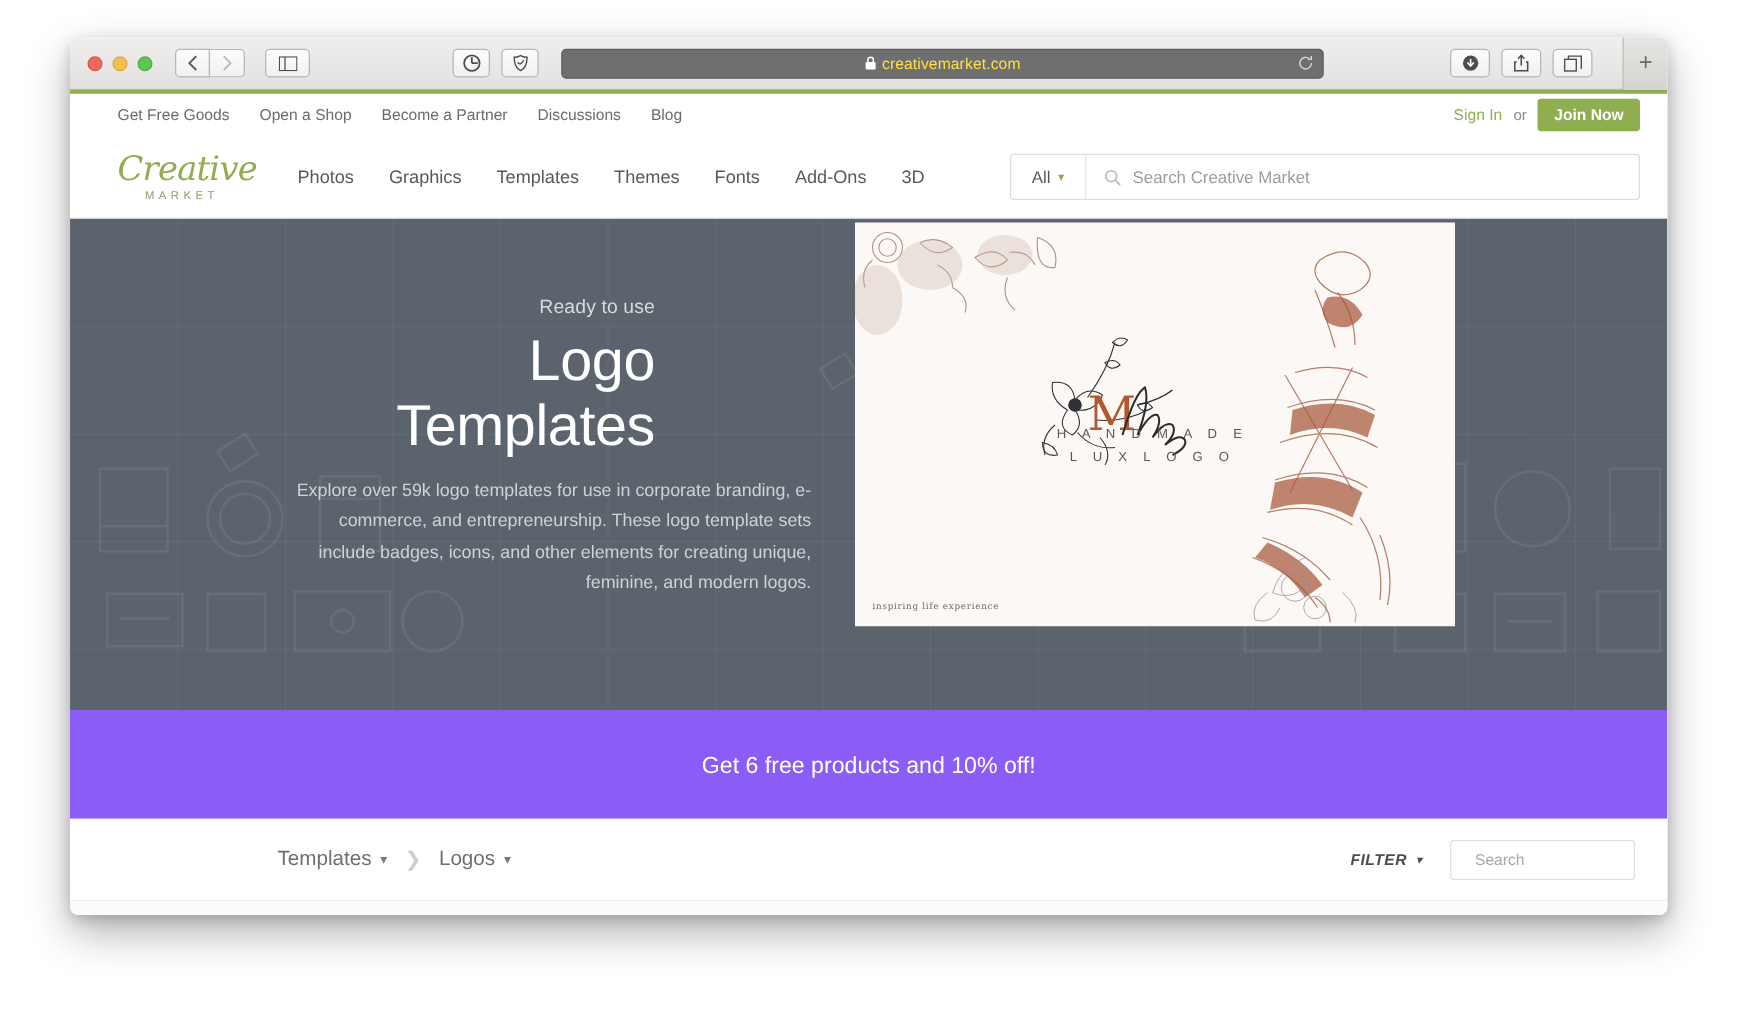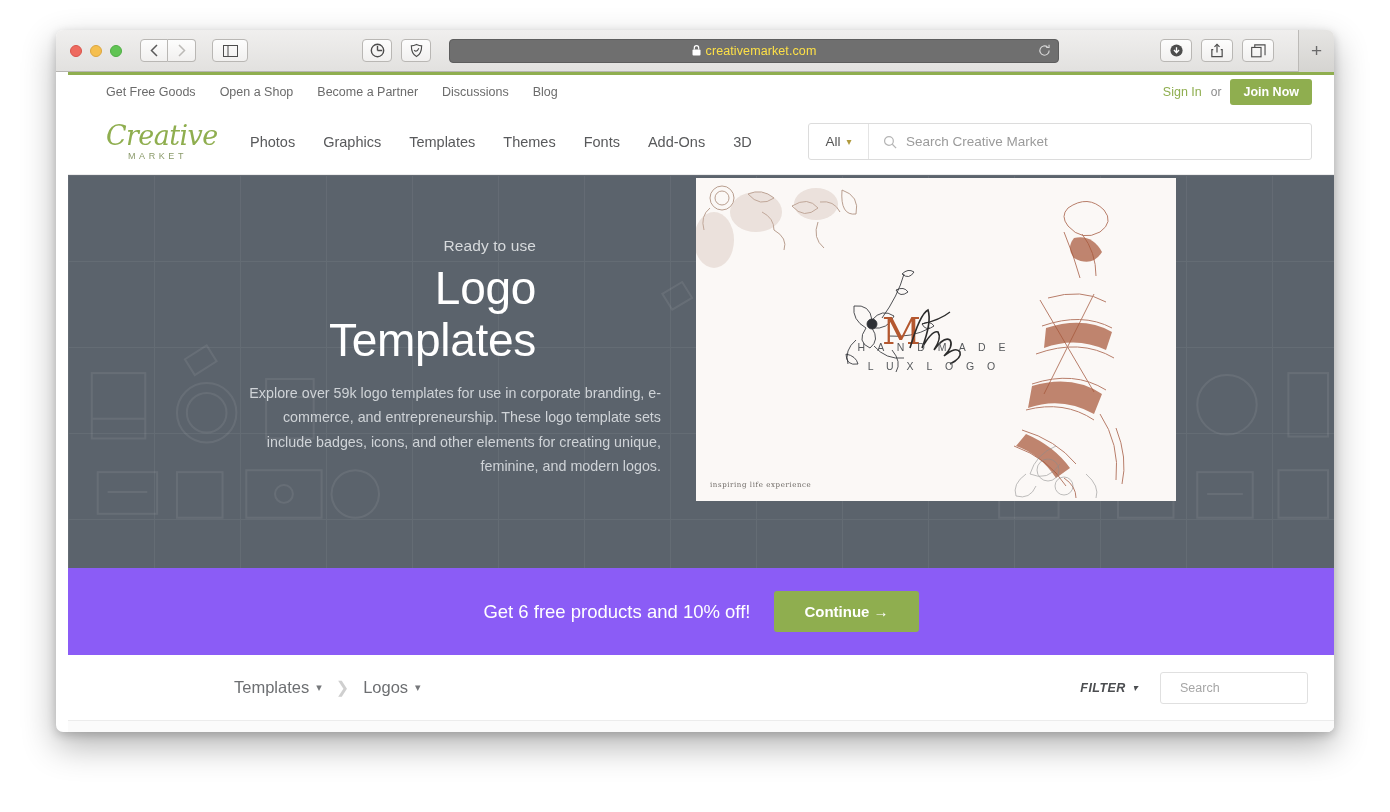--- a/index.html
+++ b/index.html
@@ -85,21 +85,21 @@
     position: absolute;
     right: 0; top: 0;
     width: 36px; height: 42px;
     background: linear-gradient(#e6e5e3, #d5d4d1);
     border-left: 1px solid #bcbab7;
     display: flex; align-items: center; justify-content: center;
     color: #6a6a6a; font-size: 19px; font-weight: 300;
   }
 
   
-  .page { position: relative; height: 668px; background: #fff; overflow: hidden; margin-left: 12px; }
+  .page { position: relative; height: 668px; background: #fff; overflow: hidden; }
 
   .green-rule { height: 3px; background: #8fae4f; }
 
   
   .utilbar {
     height: 34px;
     display: flex;
     align-items: center;
     padding: 0 22px 0 38px;
     font-size: 12.5px;
@@ -541,21 +541,20 @@
         <div class="art-logo">
           <div class="art-sub1">H A N D  M A D E</div>
           <div class="art-sub2">L U X  L O G O</div>
         </div>
         <div class="art-tag">inspiring life experience</div>
       </div>
     </div>
 
     <div class="promo">
       <div class="promo-text">Get 6 free products and 10% off!</div>
-      <button class="promo-btn">Continue  →</button>
     </div>
 
     <div class="filterbar">
       <div class="crumbs">
         <div class="crumb">
           <span>Templates</span>
           <span class="chev">▾</span>
         </div>
         <span class="crumb-sep">❯</span>
         <div class="crumb">

